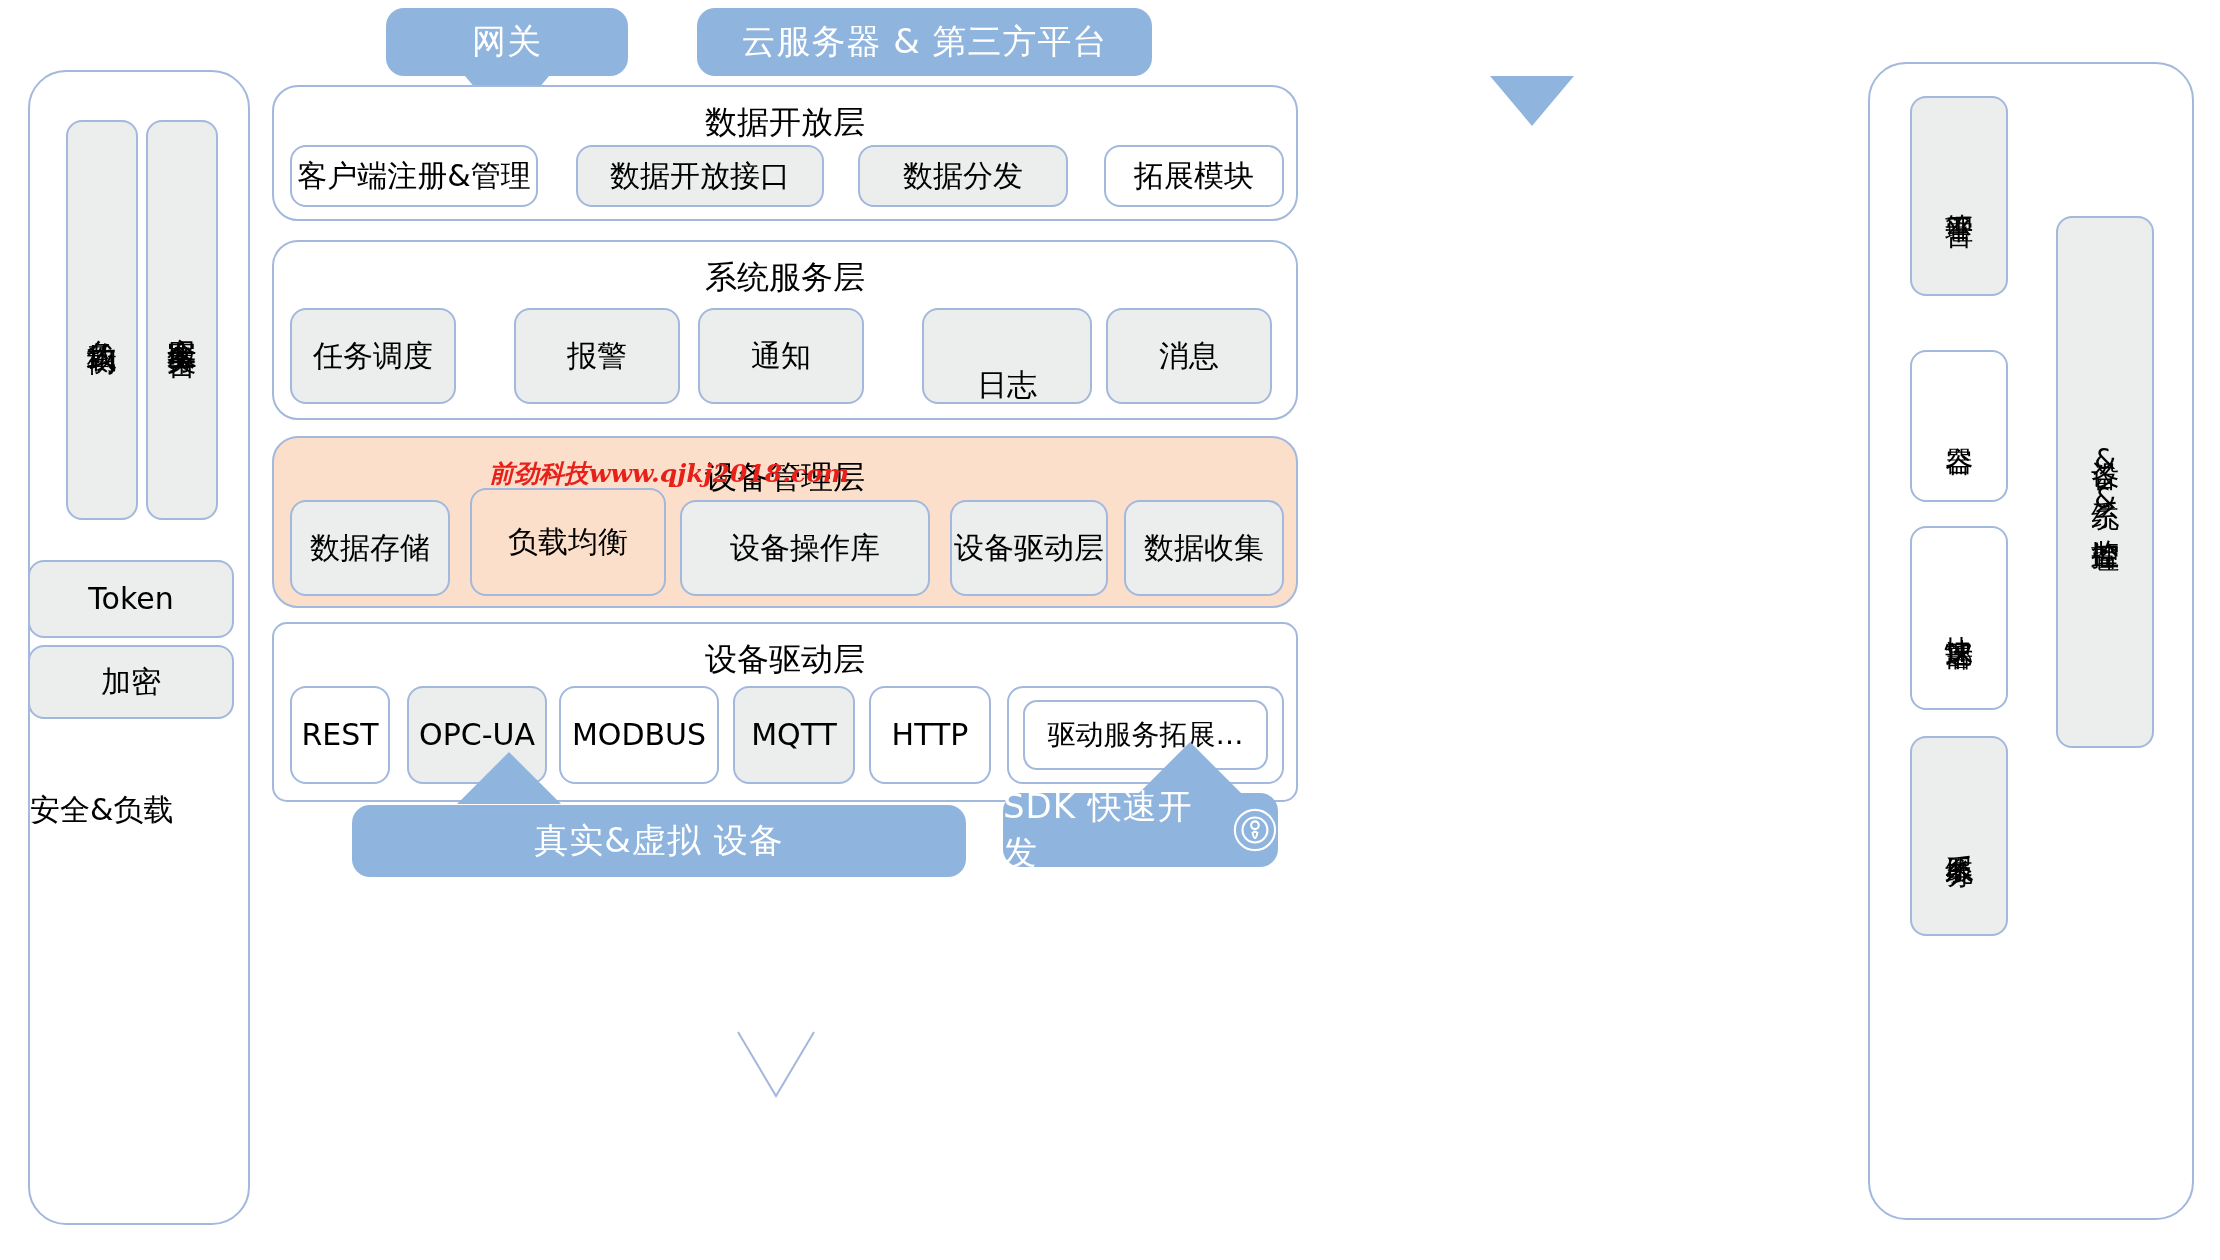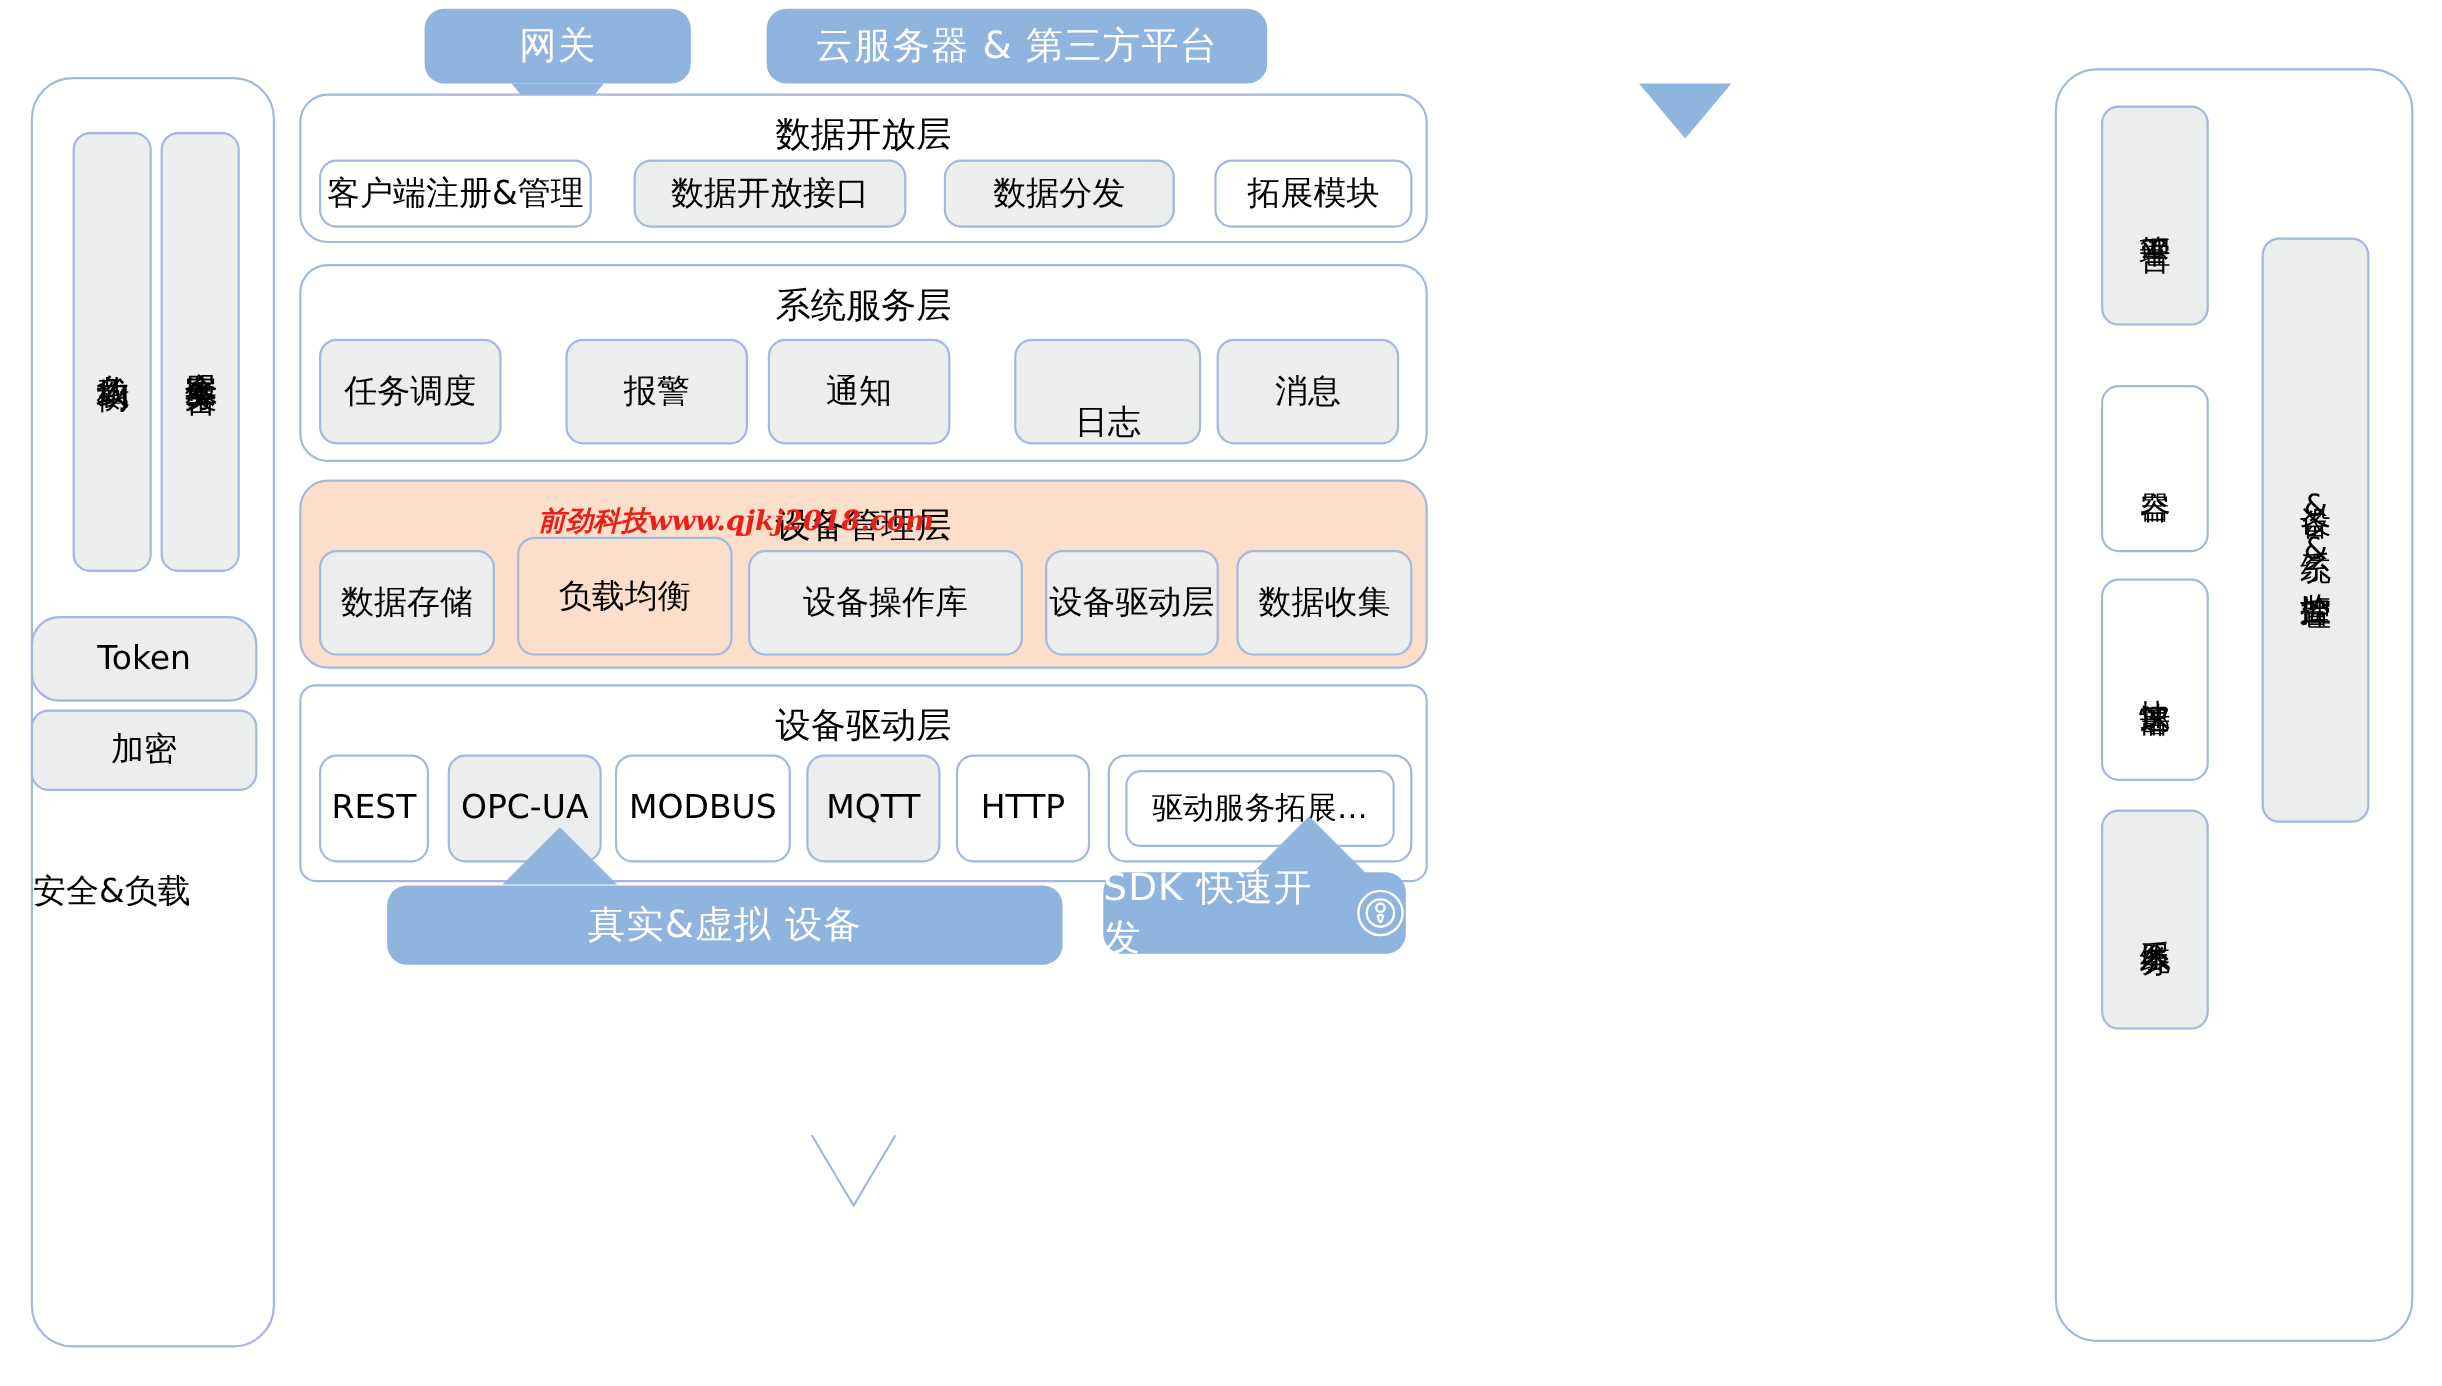--- a/index.html
+++ b/index.html
@@ -144,21 +144,21 @@
   <div class="panel" style="left:28px; top:70px; width:222px; height:1155px;">
 
     <div class="chip gray vert" style="left:36px; top:48px; width:72px; height:400px;">
       <span>负载均衡</span>
     </div>
 
     <div class="chip gray vert" style="left:116px; top:48px; width:72px; height:400px;">
       <span>安全服务集合</span>
     </div>
 
-    <div class="chip gray" style="left:-2px; top:488px; width:206px; height:78px;border-radius:26px;">
+    <div class="chip gray" style="left:-2px; top:488px; width:206px; height:78px;">
       <span>Token</span>
     </div>
 
     <div class="chip gray" style="left:-2px; top:573px; width:206px; height:74px;">
       <span>加密</span>
     </div>
 
     <div class="panel-caption" style="top:718px;">安全&amp;负载</div>
   </div>
 

